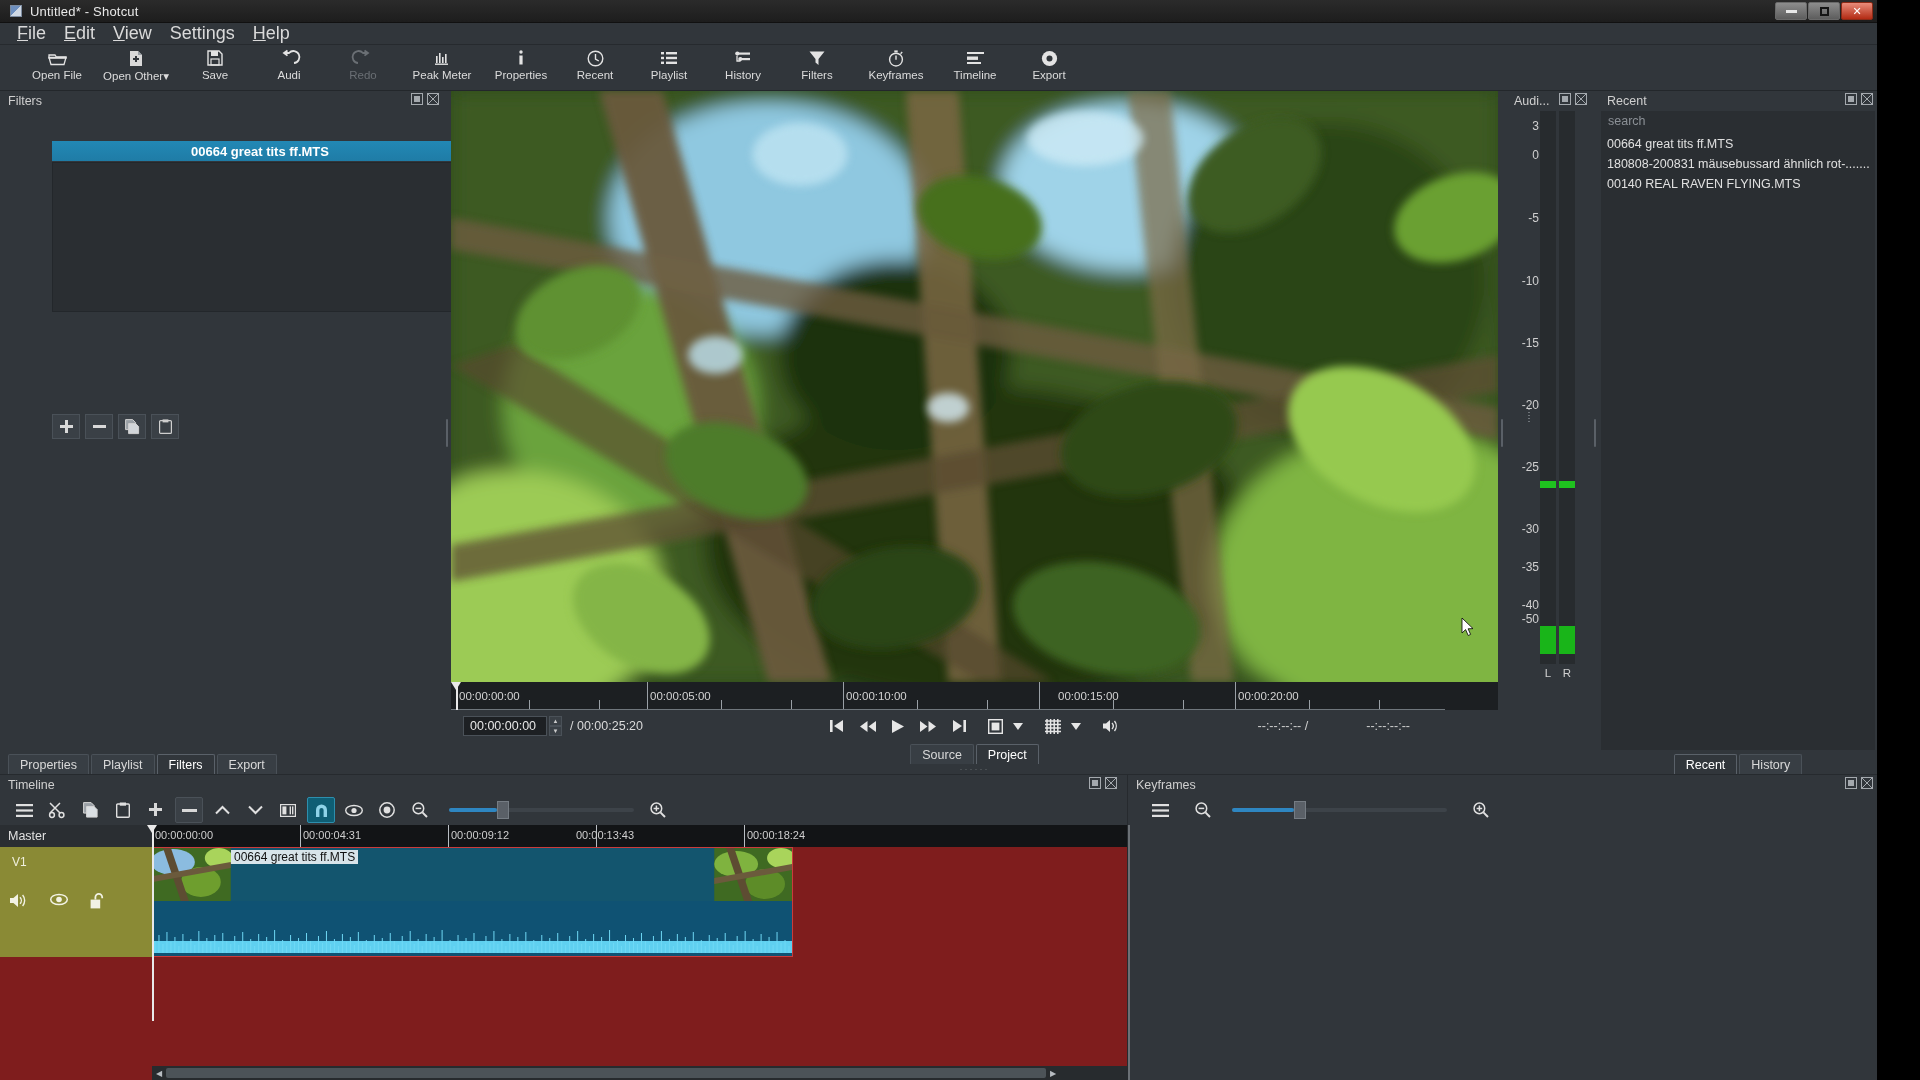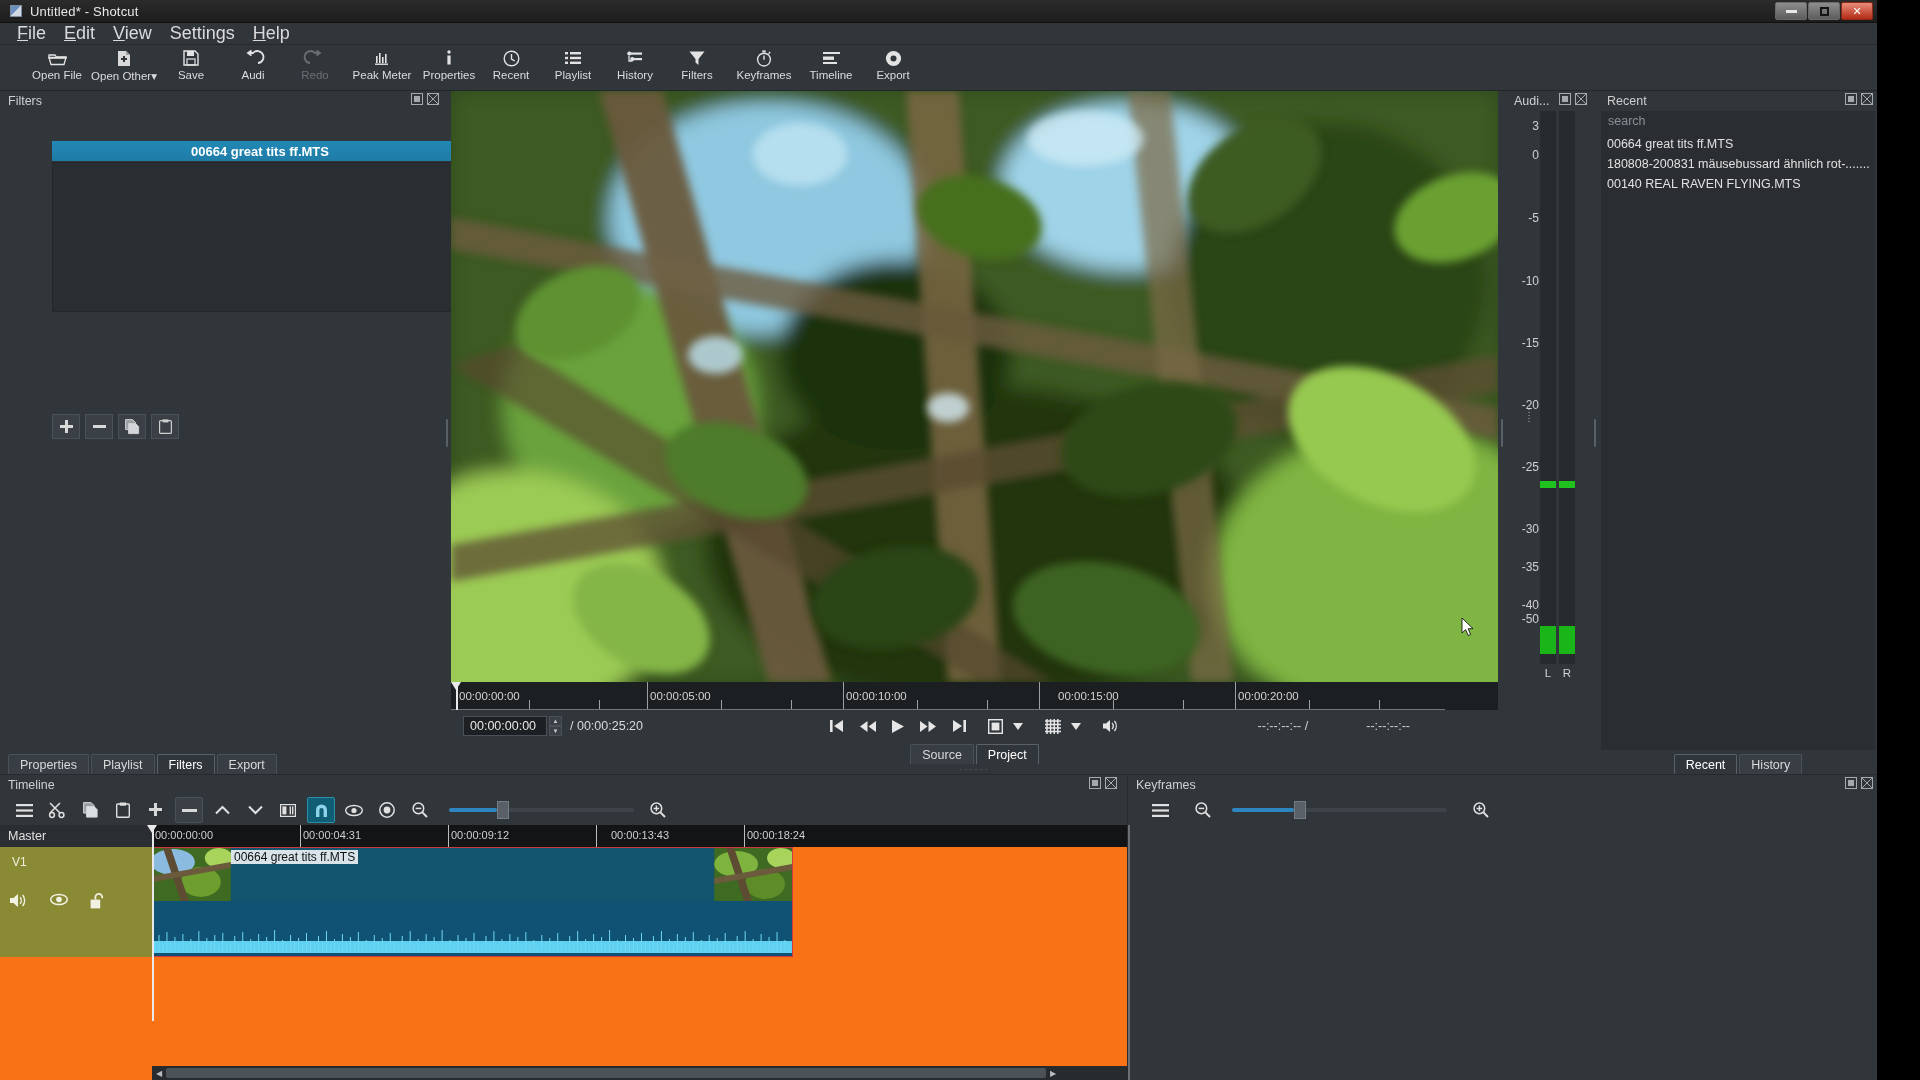--- a/index.html
+++ b/index.html
@@ -44,21 +44,21 @@
   .winbtn .gl-max { width:9px;height:9px;border:2px solid #151515;display:block; }
 
   
   .menubar { height:22px; flex:0 0 22px; background:#31363b; display:flex; align-items:center; padding-left:8px; border-bottom:1px solid #262a2e;}
   .menu-item { padding:2px 9px; font-size:18px; color:#dadada; }
   .menu-item u { text-decoration:underline; }
 
   
   .maintoolbar {
     height:46px; flex:0 0 46px; background:#31363b;
-    display:flex; align-items:flex-start; padding-left:26px; gap:0;
+    display:flex; align-items:flex-start; padding-left:26px; gap:12px;
     border-bottom:1px solid #23272b;
   }
   .tb-btn {
     width:62px; display:flex; flex-direction:column; align-items:center; padding-top:4px;
   }
   .tb-btn.wide { width:72px; }
   .tb-ico { height:18px; display:flex; align-items:center; justify-content:center; color:#e3e3e3; }
   .tb-lbl { font-size:11.5px; color:#dcdcdc; margin-top:2px; white-space:nowrap; }
   .tb-btn.disabled .tb-ico, .tb-btn.disabled .tb-lbl { color:#6a6f74; }
 
@@ -173,21 +173,21 @@
   .tl-toolbar { height:30px; flex:0 0 30px; display:flex; align-items:center; padding-left:10px; gap:0; }
   .tlb {
     width:28px;height:26px; display:flex; align-items:center; justify-content:center; color:#e0e0e0;
     margin-right:5px;
   }
   .tlb.active { background:#0f5e74; border:1px solid #2d8fae; border-radius:2px; }
   .zoomslider { width:185px; height:4px; background:#3d4349; margin:0 10px; position:relative; border-radius:2px;}
   .zoomslider .fill { position:absolute; left:0; top:0; height:4px; width:48px; background:#2e86c1; border-radius:2px;}
   .zoomslider .knob { position:absolute; left:48px; top:-7px; width:12px; height:18px; background:#5a6067; border:1px solid #757c83;}
 
-  .tl-body { flex:1 1 auto; position:relative; background:#f97316; overflow:hidden;}
+  .tl-body { flex:1 1 auto; position:relative; background:#7f1d1d; overflow:hidden;}
   .tl-head-col { position:absolute; left:0; top:0; width:152px; height:100%; }
   .master-row { height:22px; background:#2a2e32; display:flex; align-items:center; padding-left:8px; font-size:12.5px; color:#e0e0e0;}
   .track-head { height:110px; background:#8a8a35; position:relative; }
   .track-head .tname { position:absolute; left:12px; top:8px; font-size:12px; color:#efefdd;text-align:center;}
   .track-icons { position:absolute; left:10px; top:46px; display:flex; gap:22px; color:#f2f2e4;}
 
   .tl-ruler { position:absolute; left:152px; top:0; right:0; height:22px; background:#121416;}
   .tl-ruler .rtc { position:absolute; top:4px; font-size:11px; color:#cfcfcf; padding-left:3px; }
   .tl-ruler .rtick { position:absolute; top:0; width:1px; height:22px; background:#b9bec3;}
   .tl-playhead { position:absolute; top:0; width:11px; height:22px; }
@@ -896,21 +896,21 @@
         </div>
 
         <div class="tl-ruler">
           <div class="rtick" style="left:0px;"></div>
           <div class="rtc" style="left:0px;">00:00:00:00</div>
           <div class="rtick" style="left:148px;"></div>
           <div class="rtc" style="left:148px;">00:00:04:31</div>
           <div class="rtick" style="left:296px;"></div>
           <div class="rtc" style="left:296px;">00:00:09:12</div>
           <div class="rtick" style="left:444px;"></div>
-          <div class="rtc" style="left:456px;">00:00:13:43</div>
+          <div class="rtc" style="left:421px;">00:00:13:43</div>
           <div class="rtick" style="left:592px;"></div>
           <div class="rtc" style="left:592px;">00:00:18:24</div>
         </div>
 
         <div class="clip">
           <svg class="vid-strip" viewBox="0 0 641 53" preserveAspectRatio="none">
             <rect width="641" height="53" fill="#13556e"></rect>
             <g>
               <rect x="0" y="0" width="78" height="53" fill="#3f6a22"></rect>
               <ellipse cx="20" cy="14" rx="22" ry="13" fill="#8bbce0"></ellipse>

